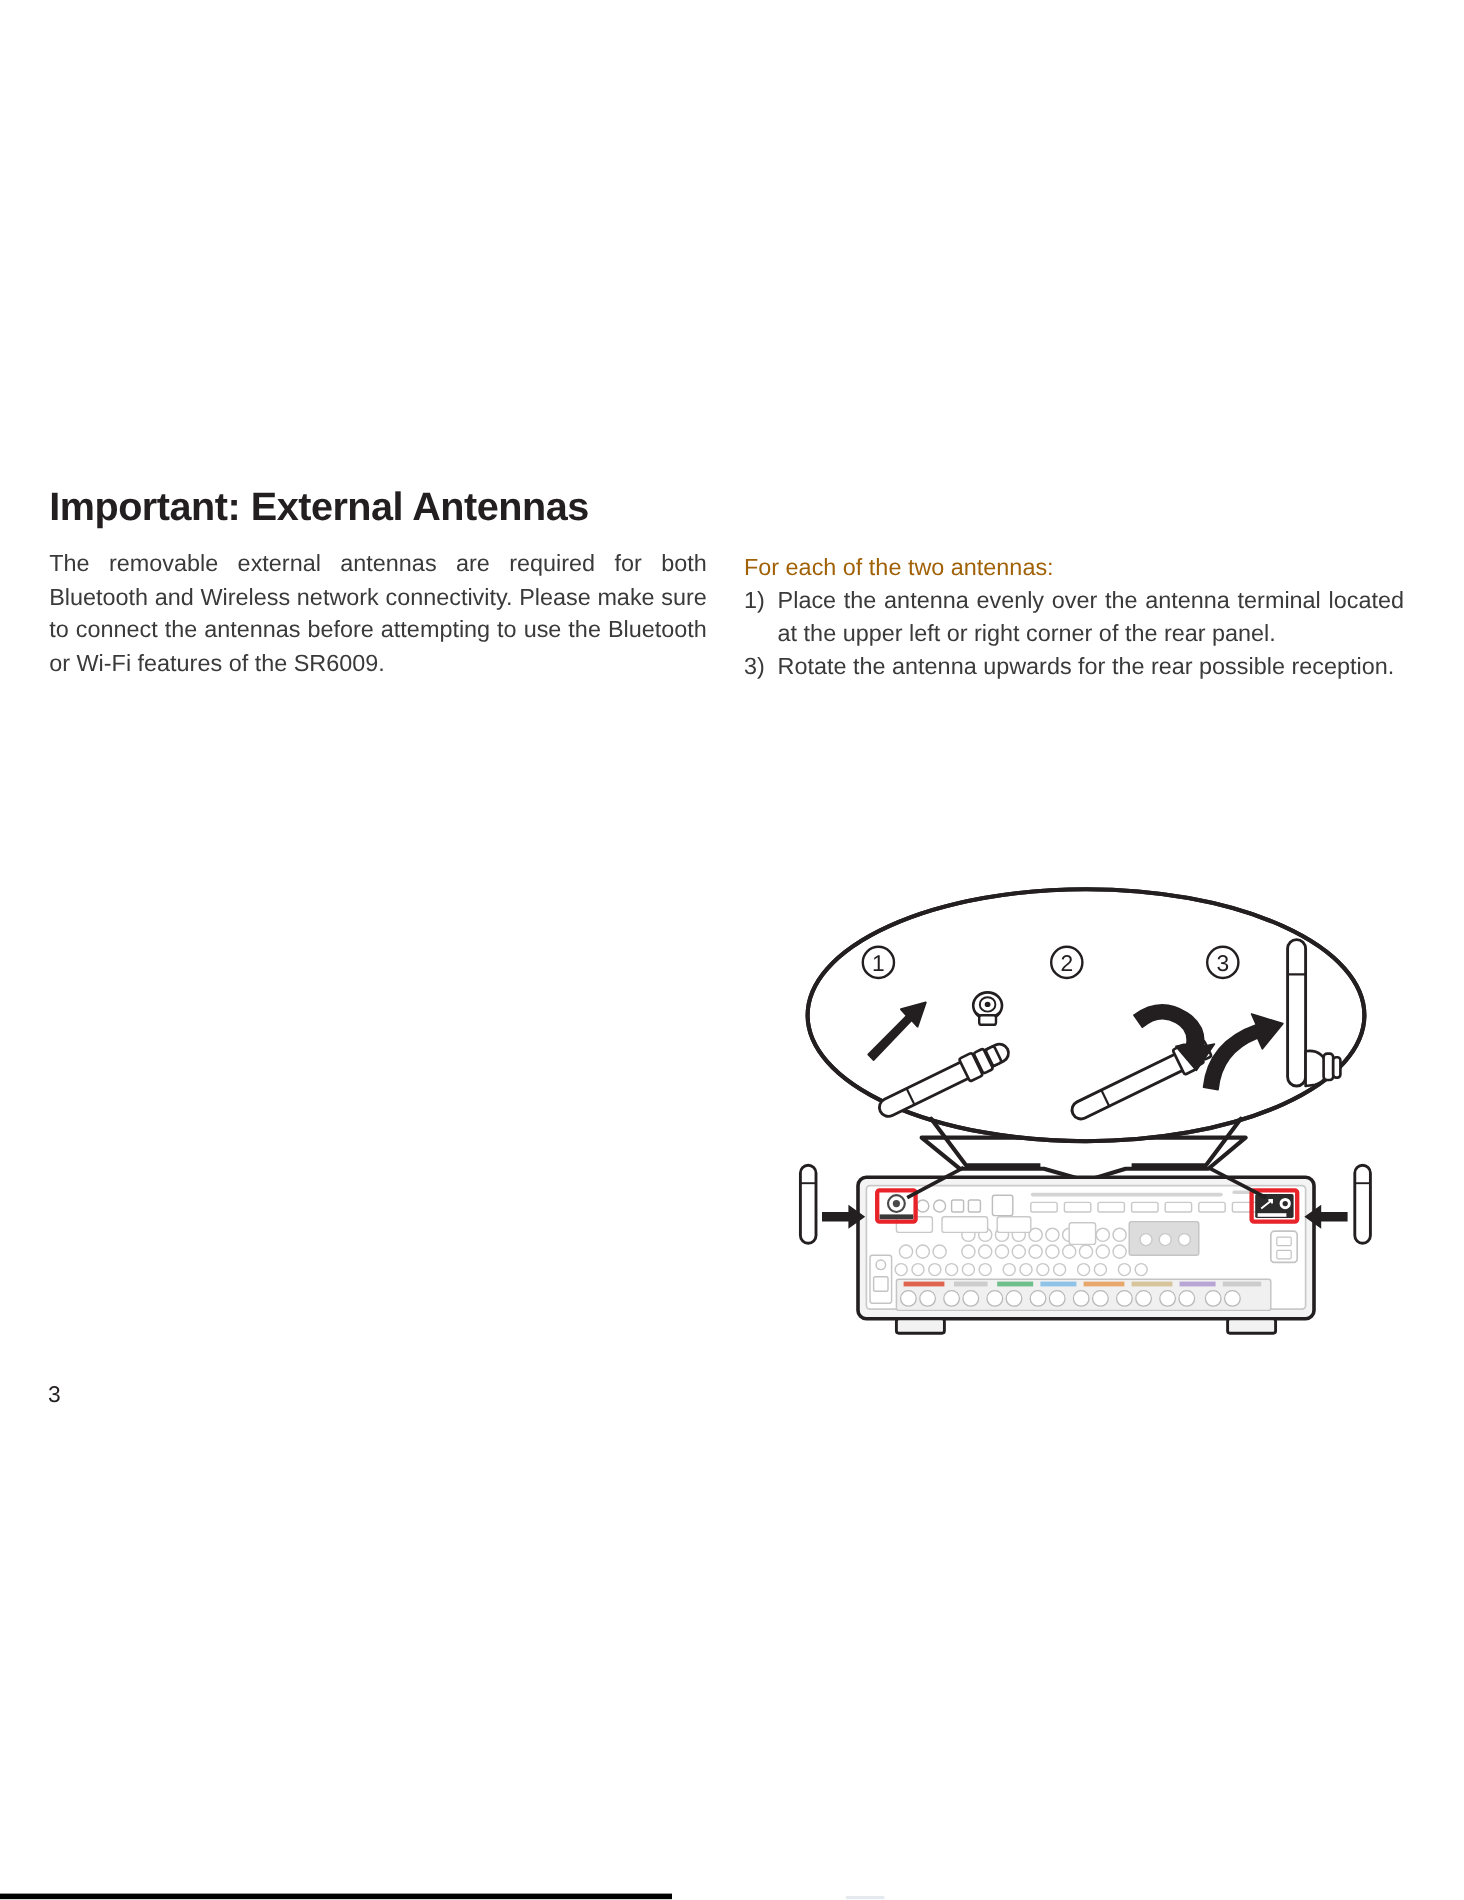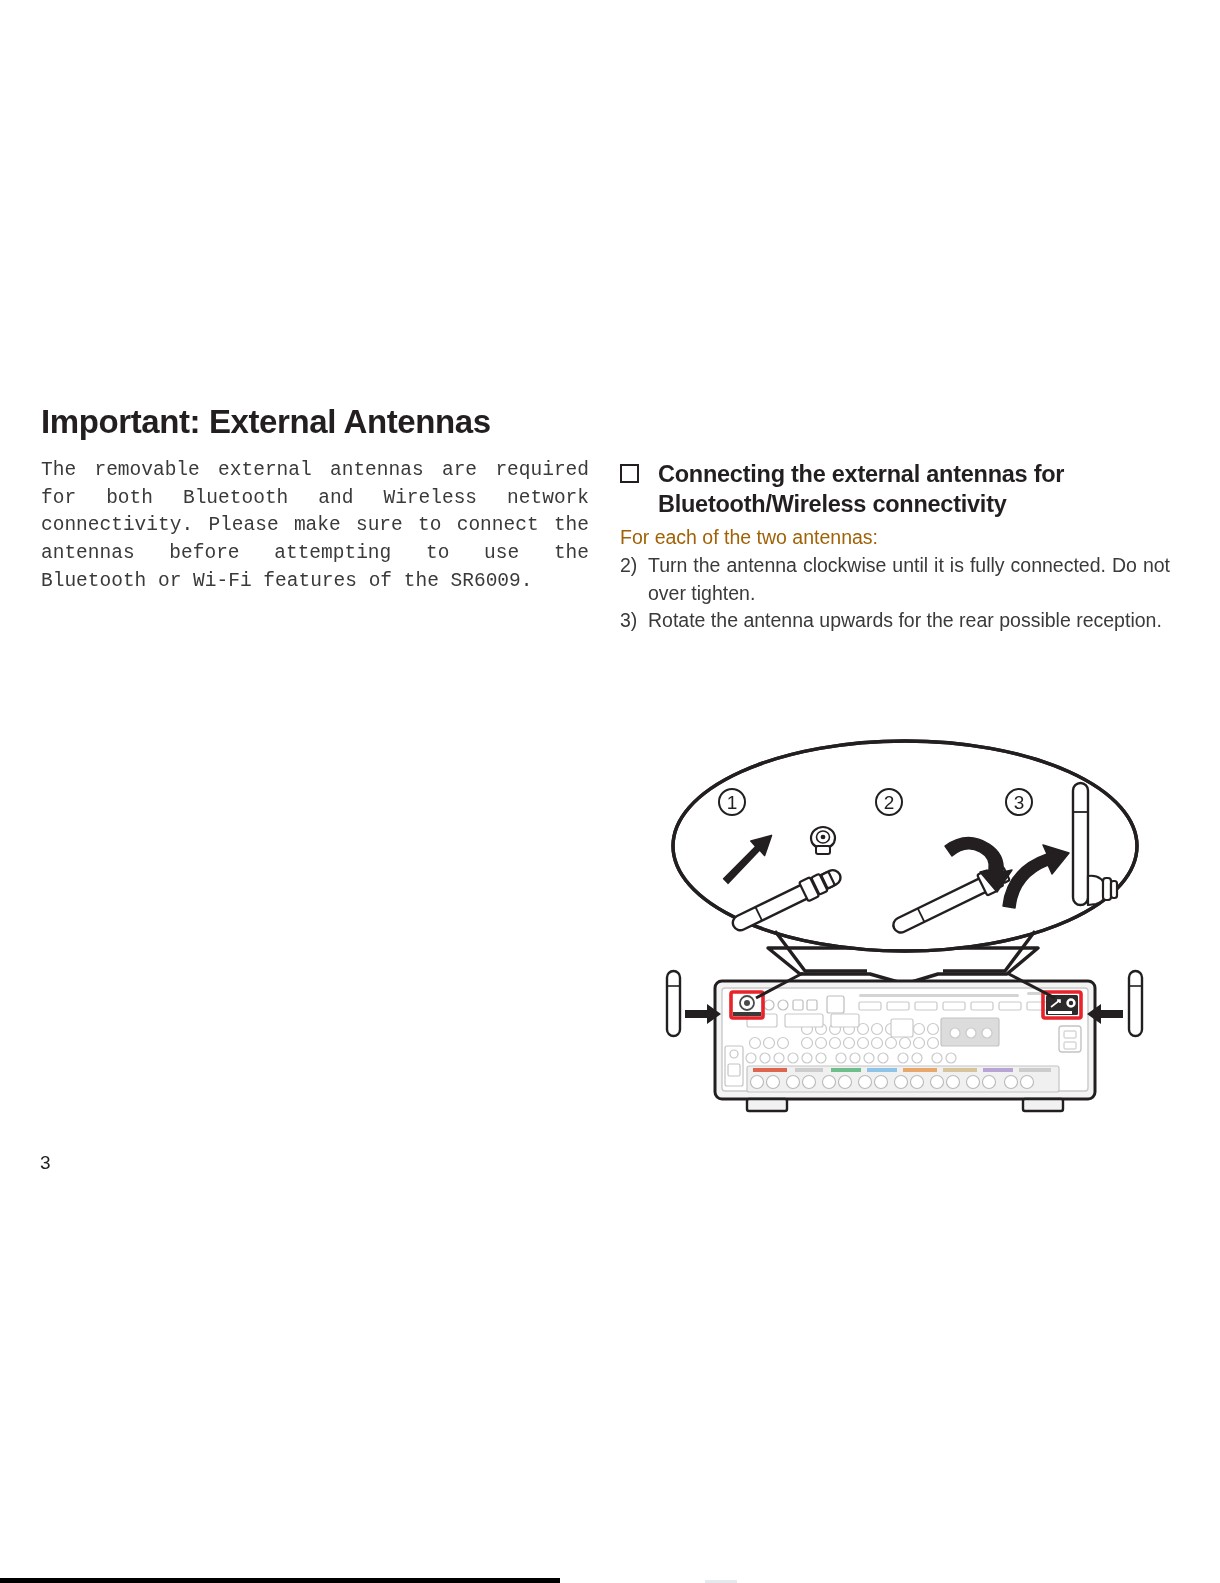--- a/index.html
+++ b/index.html
@@ -35,21 +35,20 @@
     margin: 0 0 16px 0;
     color: #231f20;
   }
   .body-para {
     font-size: 19.5px;
     line-height: 1.42;
     text-align: justify;
     text-justify: inter-word;
     margin: 0;
     color: #3a3a3a;
-    font-family: Liberation Mono, monospace;
   }
 
   
   .right-col {
     position: absolute;
     left: 620px;
     top: 460px;
     width: 550px;
   }
   .section-head {
@@ -153,30 +152,27 @@
 
 <div class="page">
 
   <div class="left-col">
     <h1 class="doc-title">Important: External Antennas</h1>
     <p class="body-para">The removable external antennas are required for both Bluetooth and Wireless network connectivity. Please make sure to connect the antennas before attempting to use the Bluetooth or Wi-Fi features of the SR6009.</p>
   </div>
 
   <div class="right-col">
 
-    <h2 class="section-head">
-      <span class="head-glyph"><span class="sq"></span></span><span>Connecting the external antennas for Bluetooth/Wireless connectivity</span>
-    </h2>
 
     <p class="intro-line">For each of the two antennas:</p>
 
-
     <p class="step">
-      <span class="num">2)</span><span>Turn the antenna clockwise until it is fully connected. Do not over tighten.</span>
+      <span class="num">1)</span><span>Place the antenna evenly over the antenna terminal located at the upper left or right corner of the rear panel.</span>
     </p>
+
 
     <p class="step">
       <span class="num">3)</span><span>Rotate the antenna upwards for the rear possible reception.</span>
     </p>
 
   </div>
 
   <div class="figure">
     <svg width="500" height="400" viewBox="0 0 500 400" xmlns="http://www.w3.org/2000/svg">
       <defs>

